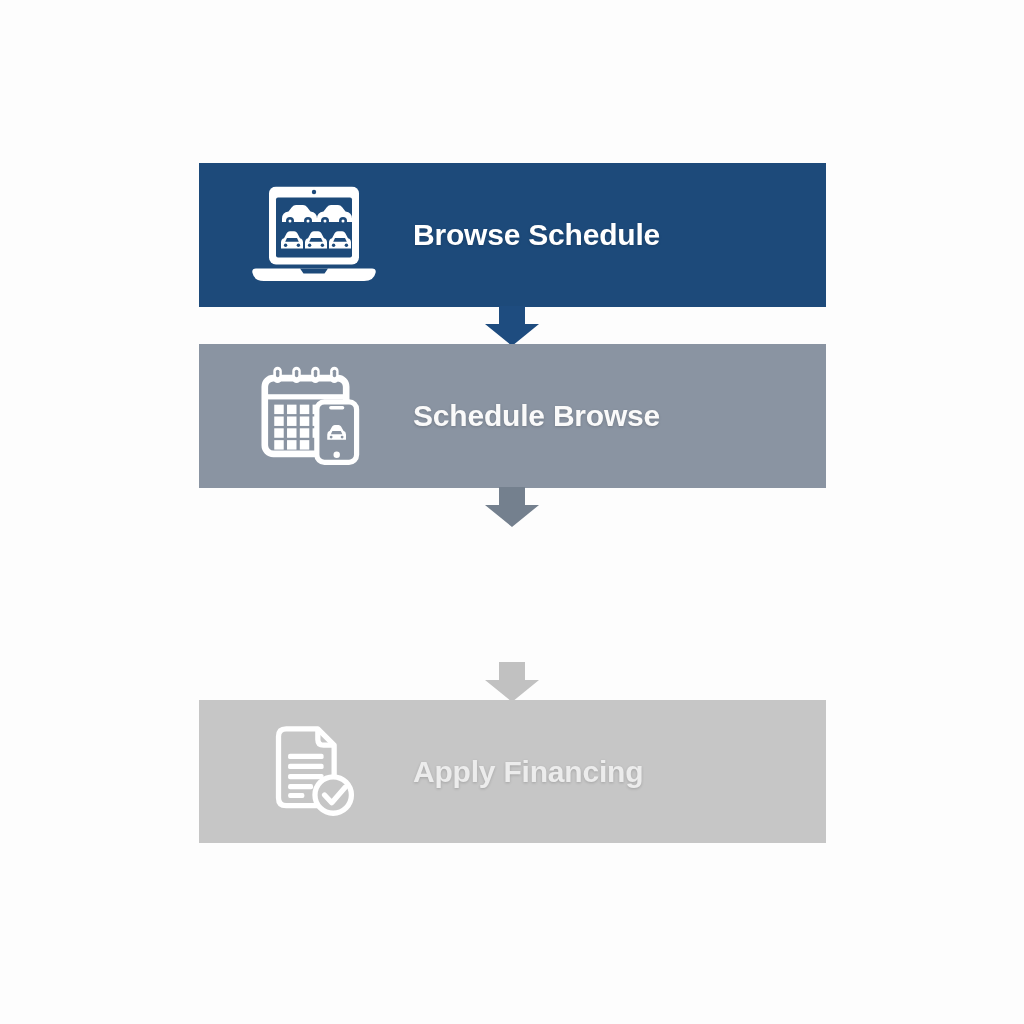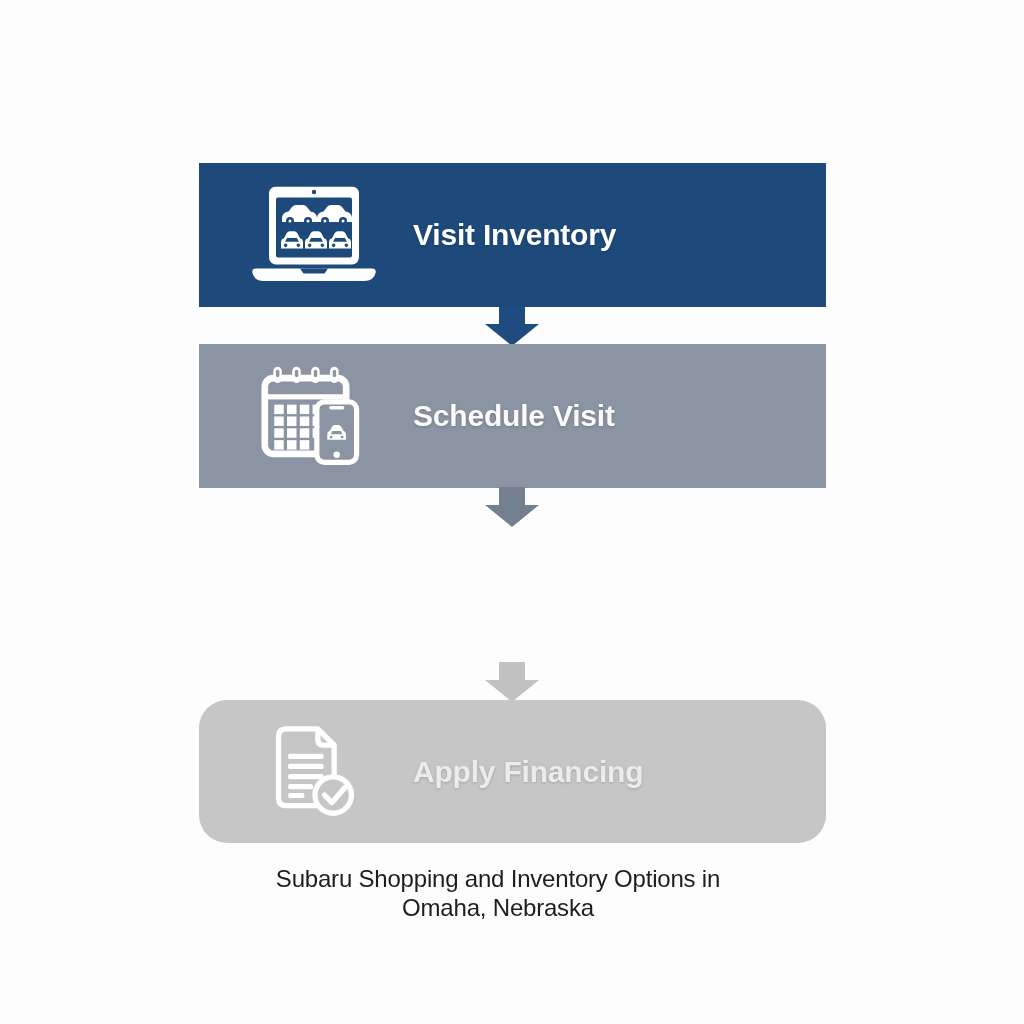--- a/index.html
+++ b/index.html
@@ -4,21 +4,21 @@
 <style>
   html,body{margin:0;padding:0;background:#ffffff;}
   .canvas{
     position:relative;width:1024px;height:1024px;overflow:hidden;
     background:#fdfdfd;font-family:"Liberation Sans",sans-serif;
   }
   .step{position:absolute;left:199px;width:627px;background:var(--bar);}
   .step-1{top:163px;height:144px;}
   .step-2{top:344px;height:144px;}
   .step-3{top:523px;height:141px;}
-  .step-4{top:700px;height:143px;border-radius:28px;}
+  .step-4{top:700px;height:143px;}
   .icon-box{
     position:absolute;left:40px;top:50%;transform:translateY(-50%);
     width:150px;display:flex;justify-content:center;align-items:center;
   }
   .label{
     position:absolute;left:214px;top:50%;transform:translateY(-50%);
     font-weight:bold;font-size:30px;letter-spacing:-0.2px;white-space:nowrap;
     color:var(--label);text-shadow:0 1px 3px rgba(0,0,0,0.18);
   }
   .arrow{position:absolute;left:485px;width:54px;height:40px;}
@@ -71,21 +71,21 @@
         <g transform="translate(80,44)">
           <path d="M0 18 v-6 q0 -3.5 3 -4.3 l2.8 -5.2 q1 -1.8 3 -1.8 h4.4 q2 0 3 1.8 l2.8 5.2 q3 0.8 3 4.3 v6 z" fill="#fff"></path>
           <path d="M6 7.5 h10 l1.8 3.8 H4.2 z" fill="var(--bar)"></path>
           <circle cx="4.6" cy="14.8" r="1.7" fill="var(--bar)"></circle>
             <circle cx="17.4" cy="14.8" r="1.7" fill="var(--bar)"></circle>
         </g>
         <path d="M7 82 H123 q4.5 0 3.6 4.2 q-1.8 8.3 -11.5 8.3 H14.9 q-9.7 0 -11.5 -8.3 Q2.5 82 7 82 z" fill="#fff"></path>
         <path d="M51 82 h28 l-3.5 5 h-21 z" fill="var(--bar)"></path>
       </svg>
     </span>
-    <span class="label">Visit Inventory</span>
+    <span class="label">Browse Schedule</span>
   </section>
 
   <span class="arrow arrow-1" style="--arrow: #1e4c7f;">
     <svg width="54" height="40" viewBox="0 0 54 40" aria-hidden="true">
       <polygon points="14,0 40,0 40,18 54,18 27,40 0,18 14,18"></polygon>
     </svg>
   </span>
 
   <section class="step step-2" style="--bar: #8a94a2; --label: #fafafa;">
     <span class="icon-box">
@@ -125,21 +125,21 @@
         <rect x="72" y="41.5" width="16" height="3.5" rx="1.75" fill="#fff"></rect>
         <circle cx="80" cy="93" r="3.4" fill="#fff"></circle>
         <g transform="translate(70,61)">
           <path d="M0 16 v-5.4 q0 -3.1 2.7 -3.9 l2.5 -4.7 q0.9 -1.6 2.7 -1.6 h4 q1.8 0 2.7 1.6 l2.5 4.7 q2.7 0.8 2.7 3.9 V16 z" fill="#fff"></path>
           <path d="M5.4 6.8 h9 l1.6 3.4 H3.8 z" fill="var(--bar)"></path>
           <circle cx="4.1" cy="13.3" r="1.5" fill="var(--bar)"></circle>
             <circle cx="15.7" cy="13.3" r="1.5" fill="var(--bar)"></circle>
         </g>
       </svg>
     </span>
-    <span class="label">Schedule Visit</span>
+    <span class="label">Schedule Browse</span>
   </section>
 
   <span class="arrow arrow-2" style="--arrow: #74808e;">
     <svg width="54" height="40" viewBox="0 0 54 40" aria-hidden="true">
       <polygon points="14,0 40,0 40,18 54,18 27,40 0,18 14,18"></polygon>
     </svg>
   </span>
 
 
   <span class="arrow arrow-3" style="--arrow: #c1c1c1;">
@@ -160,18 +160,14 @@
           <rect x="23" y="61.5" width="26" height="5.5" rx="2"></rect>
           <rect x="23" y="71" width="17" height="5" rx="2"></rect>
         </g>
         <circle cx="70" cy="73" r="19" fill="var(--bar)" stroke="#fff" stroke-width="5.5"></circle>
         <path d="M61 73 l7.5 8 l14 -16" fill="none" stroke="#fff" stroke-width="5.5" stroke-linecap="round" stroke-linejoin="round"></path>
       </svg>
     </span>
     <span class="label">Apply Financing</span>
   </section>
 
-  <div class="caption">
-    <div>Subaru Shopping and Inventory Options in</div>
-    <div>Omaha, Nebraska</div>
-  </div>
 
 </div>
 
 </body></html>

